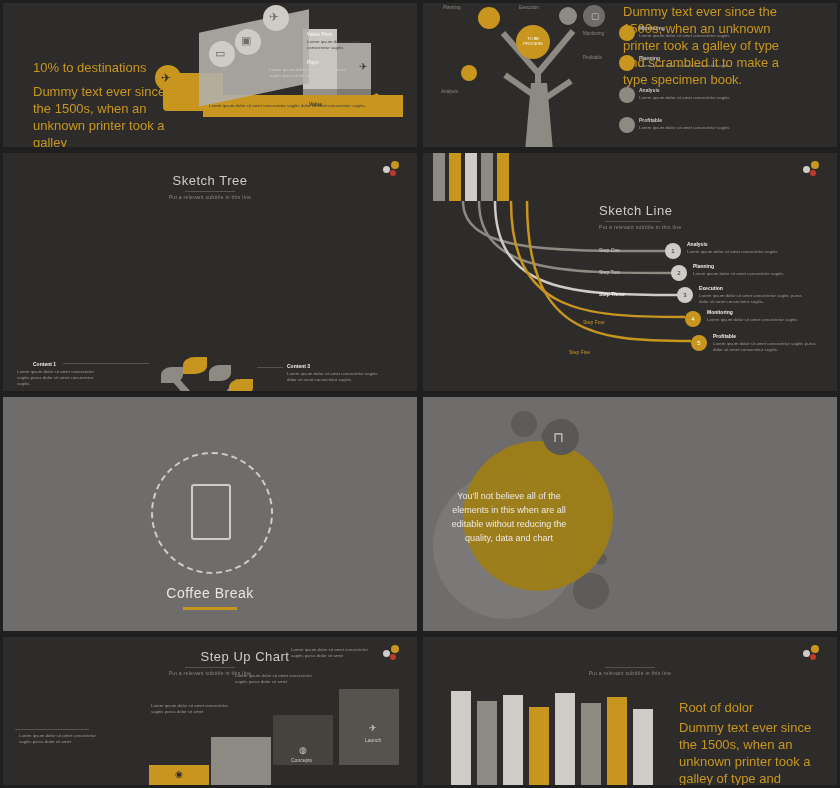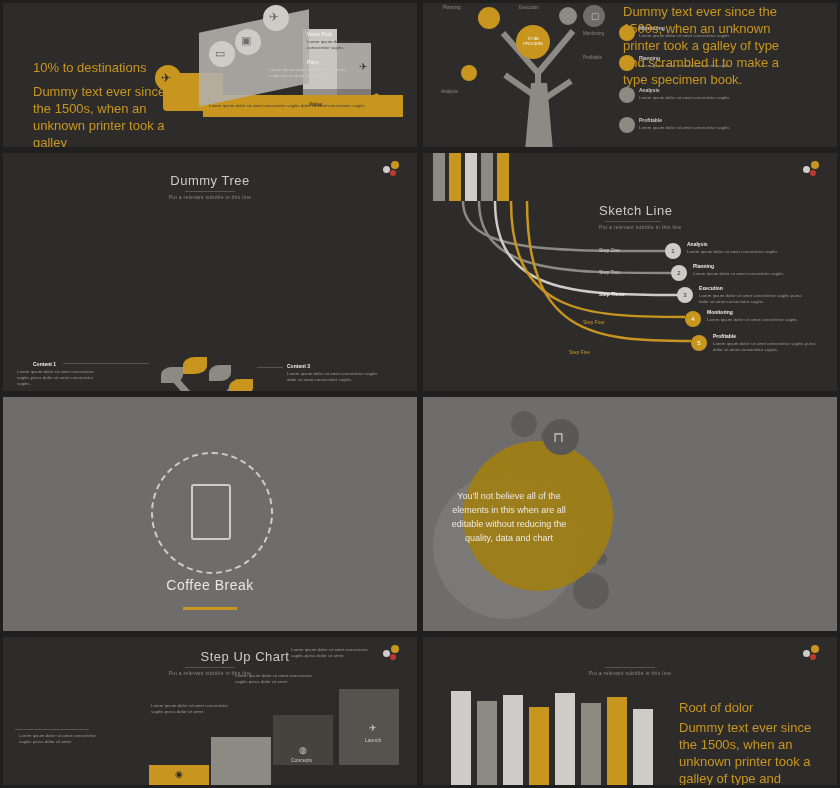--- a/index.html
+++ b/index.html
@@ -89,21 +89,21 @@
     <div class="lbl-b" style="left:216px;top:84px;color:#cfcbc6;">Analysis</div>
     <div class="small-gray" style="left:216px;top:92px;width:168px;">Lorem ipsum dolor sit amet consectetur sagitis</div>
     <div class="dot" style="left:196px;top:114px;width:16px;height:16px;background:#8d8983;"></div>
     <div class="lbl-b" style="left:216px;top:114px;color:#cfcbc6;">Profitable</div>
     <div class="small-gray" style="left:216px;top:122px;width:168px;">Lorem ipsum dolor sit amet consectetur sagitis</div>
 
     <div class="big-amber" style="left:200px;top:0px;width:176px;">Dummy text ever since the 1500s, when an unknown printer took a galley of type and scrambled it to make a type specimen book.</div>
   </div>
 
   <div class="slide">
-    <div class="title" style="left:0;top:20px;width:414px;text-align:center;">Dummy Tree</div>
+    <div class="title" style="left:0;top:20px;width:414px;text-align:center;">Sketch Tree</div>
     <div class="rule" style="left:182px;top:38px;width:50px;"></div>
     <div class="subtitle" style="left:0;top:41px;width:414px;text-align:center;">Put a relevant subtitle in this line</div>
 
     <div class="corner-dots">
       <i style="left:10px;top:0;width:8px;height:8px;background:#c8961f;"></i>
       <i style="left:2px;top:5px;width:7px;height:7px;background:#cfcbc6;"></i>
       <i style="left:9px;top:9px;width:6px;height:6px;background:#c0392b;"></i>
     </div>
 
     <svg width="140" height="120" style="position:absolute;left:140px;top:200px;">
@@ -173,21 +173,21 @@
     <div class="small-gray" style="left:284px;top:164px;width:110px;">Lorem ipsum dolor sit amet consectetur sagitis</div>
 
     <div class="circ-num" style="left:268px;top:182px;width:16px;height:16px;background:#c8961f;">5</div>
     <div class="lbl-b" style="left:290px;top:180px;">Profitable</div>
     <div class="small-gray" style="left:290px;top:188px;width:110px;">Lorem ipsum dolor sit amet consectetur sagitis purus dolor sit amet consectetur sagitis.</div>
   </div>
 
   <div class="slide gray">
     <div style="position:absolute;left:148px;top:55px;width:118px;height:118px;border-radius:50%;border:2px dashed #cfcbc6;"></div>
     <div style="position:absolute;left:188px;top:87px;width:36px;height:52px;border:2px solid #cfcbc6;border-radius:3px;"></div>
-    <div class="title" style="left:0;top:180px;width:414px;text-align:center;font-size:14px;color:#e9e6e2;">Coffee Break</div>
+    <div class="title" style="left:0;top:188px;width:414px;text-align:center;font-size:14px;color:#e9e6e2;">Coffee Break</div>
     <div style="position:absolute;left:180px;top:210px;width:54px;height:3px;background:#c8961f;"></div>
   </div>
 
   <div class="slide gray">
     <div class="dot" style="left:88px;top:14px;width:26px;height:26px;background:#5e5c5b;"></div>
     <div class="dot" style="left:118px;top:32px;width:14px;height:14px;background:#5e5c5b;"></div>
     <div class="dot" style="left:118px;top:158px;width:22px;height:22px;background:#5e5c5b;"></div>
     <div class="dot" style="left:150px;top:176px;width:36px;height:36px;background:#5e5c5b;"></div>
     <div class="dot" style="left:172px;top:156px;width:12px;height:12px;background:#5e5c5b;"></div>
     <div class="dot" style="left:10px;top:76px;width:146px;height:146px;background:#7d7b79;opacity:.85;"></div>

